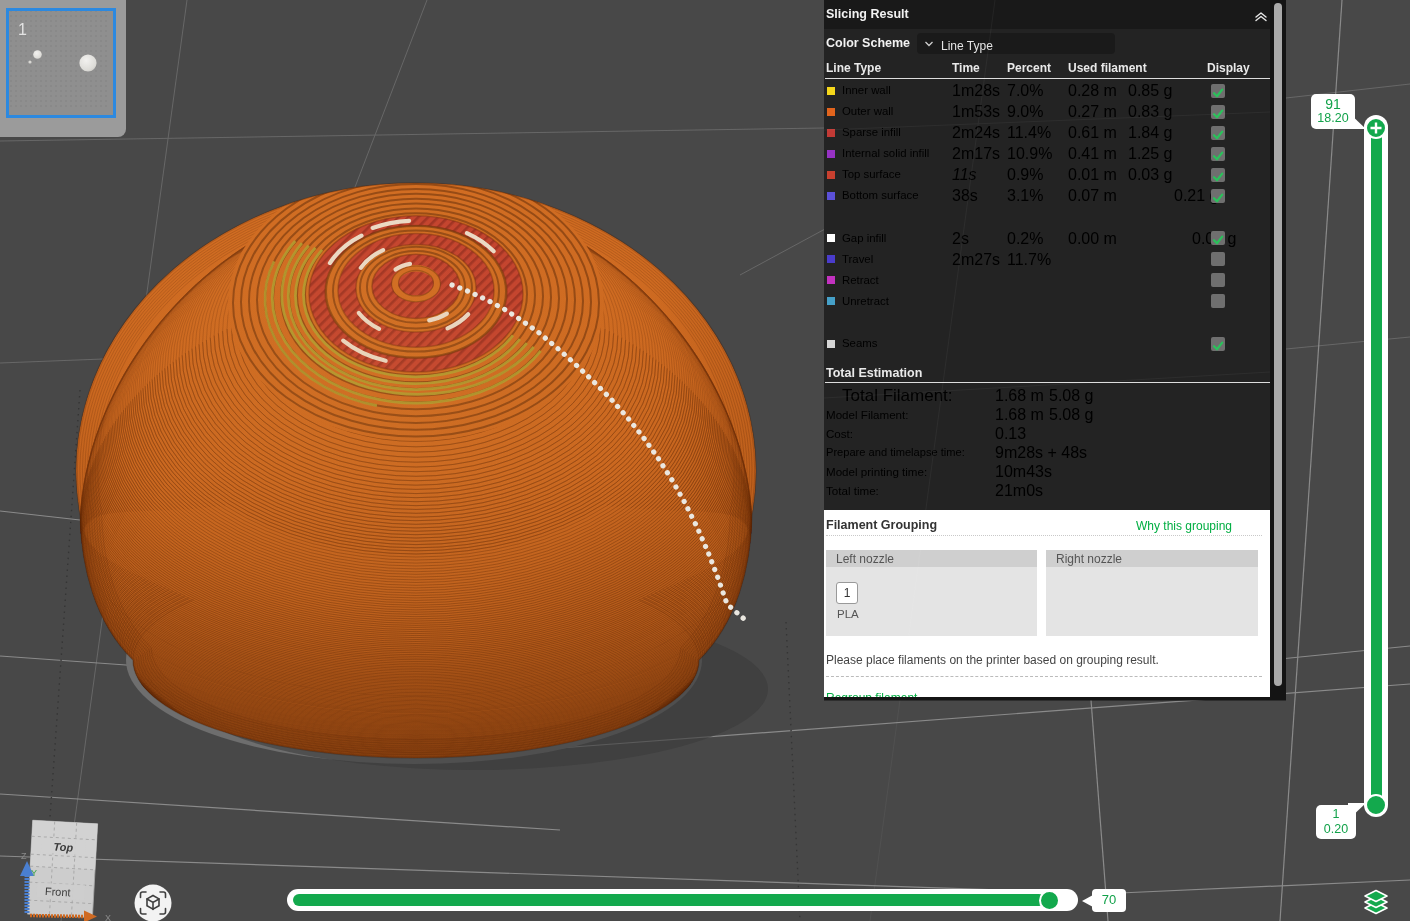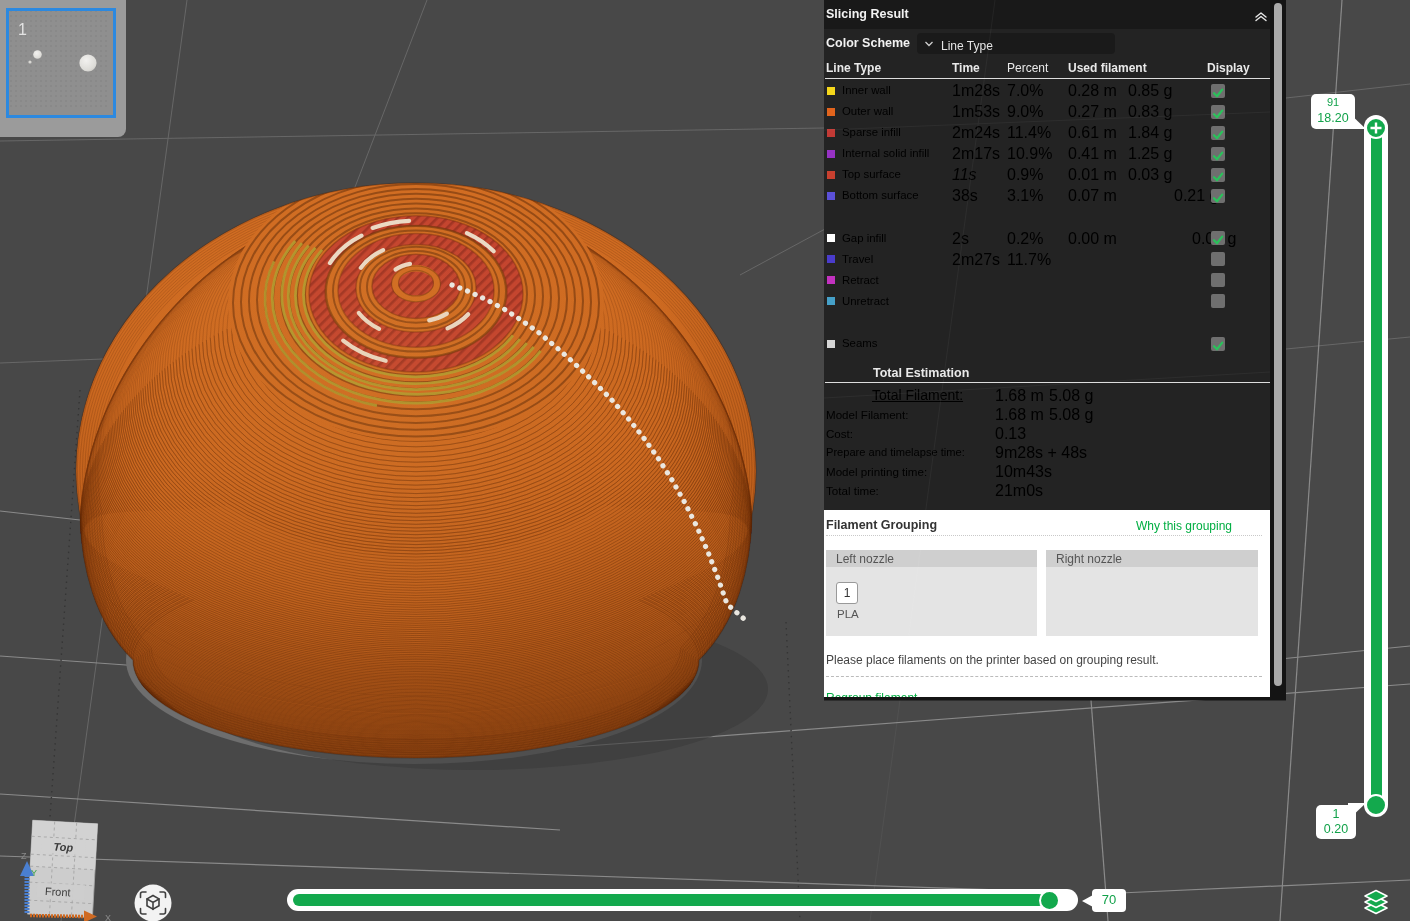--- a/index.html
+++ b/index.html
@@ -653,21 +653,21 @@
       <path d="M2,8 L7,4 L12,8 M2,11.5 L7,7.5 L12,11.5" stroke="#e8e8e8" stroke-width="1.4" fill="none" stroke-linecap="round" stroke-linejoin="round"></path>
     </svg>
 <div class="t" style="left:826px;top:36px;font-weight:bold;font-size:12.5px;color:#f2f2f2;">Color Scheme</div>
 <div style="position:absolute;left:917px;top:33px;width:198px;height:21px;background:#1a1a1a;border-radius:4px;"></div>
 <svg width="12" height="12" viewBox="0 0 12 12" style="position:absolute;left:923px;top:38px">
       <path d="M2.5,4 L6,7.5 L9.5,4" stroke="#cfcfcf" stroke-width="1.3" fill="none"></path>
     </svg>
 <div class="t" style="left:941px;top:39px;color:#e4e4e4;">Line Type</div>
 <div class="t" style="left:826px;top:61px;font-weight:bold;">Line Type</div>
 <div class="t" style="left:952px;top:61px;font-weight:bold;">Time</div>
-<div class="t" style="left:1007px;top:61px;font-weight:normal;">Percent</div>
+<div class="t" style="left:1007px;top:61px;font-weight:bold;">Percent</div>
 <div class="t" style="left:1068px;top:61px;font-weight:bold;">Used filament</div>
 <div class="t" style="left:1207px;top:61px;font-weight:bold;">Display</div>
 <div style="position:absolute;left:825px;top:78px;width:445px;height:1px;background:#dddddd;"></div>
 <div style="position:absolute;top:80.0px;left:0;width:100%;height:21px;line-height:21px;">
       <span style="position:absolute;left:827px;top:6.5px;width:8px;height:8px;background:#f5d71b;"></span>
       <span style="position:absolute;left:842px;font-size:11.4px;">Inner wall</span>
       <span style="position:absolute;left:952px;">1m28s</span>
       <span style="position:absolute;left:1007px;">7.0%</span>
       <span style="position:absolute;left:1068px;">0.28 m</span>
       <span style="position:absolute;left:1128px;">0.85 g</span>
@@ -772,24 +772,24 @@
       <span style="position:absolute;left:827px;top:6.5px;width:8px;height:8px;background:#d6d6d6;"></span>
       <span style="position:absolute;left:842px;font-size:11.4px;">Seams</span>
       <span style="position:absolute;left:952px;"></span>
       <span style="position:absolute;left:1007px;"></span>
       <span style="position:absolute;left:1068px;"></span>
       <span style="position:absolute;left:1128px;"></span>
       <span style="position:absolute;left:1211px;top:3.5px;width:14px;height:14px;background:#6f6f6f;border-radius:2px;"><svg width="14" height="14" viewBox="0 0 14 14">
           <path d="M3,7.3 L6,10.3 L11.2,3.6" stroke="#2bc15b" stroke-width="2.3" fill="none" stroke-linecap="round" stroke-linejoin="round"></path>
         </svg></span>
     </div>
-<div class="t" style="left:826px;top:366px;font-weight:bold;font-size:12.5px;margin-left:47px;">Total Estimation</div>
+<div class="t" style="left:826px;top:366px;font-weight:bold;font-size:12.5px;">Total Estimation</div>
 <div style="position:absolute;left:825px;top:382px;width:445px;height:1px;background:#dddddd;"></div>
 <div style="position:absolute;top:386.0px;left:0;width:100%;height:19px;line-height:19px;">
-      <span style="position:absolute;left:872px;font-size:14px;text-decoration:underline;">Total Filament:</span>
+      <span style="position:absolute;left:842px;font-size:17px;">Total Filament:</span>
       <span style="position:absolute;left:995px;">1.68 m</span>
       <span style="position:absolute;left:1049px;">5.08 g</span>
     </div>
 <div style="position:absolute;top:405.0px;left:0;width:100%;height:19px;line-height:19px;">
       <span style="position:absolute;left:826px;font-size:11.6px;">Model Filament:</span>
       <span style="position:absolute;left:995px;">1.68 m</span>
       <span style="position:absolute;left:1049px;">5.08 g</span>
     </div>
 <div style="position:absolute;top:424.0px;left:0;width:100%;height:19px;line-height:19px;">
       <span style="position:absolute;left:826px;font-size:11.6px;">Cost:</span>
@@ -840,21 +840,21 @@
 <div style="position:absolute;left:1370.5px;top:126px;width:11px;height:680px;background:#13a94d;border-radius:5px;"></div>
 <div style="position:absolute;left:1365px;top:117px;width:22px;height:22px;background:#13a94d;border:2px solid #ffffff;border-radius:50%;box-sizing:border-box;"></div>
 <svg width="22" height="22" viewBox="0 0 22 22" style="position:absolute;left:1365px;top:117px">
       <path d="M11,5.5 V16.5 M5.5,11 H16.5" stroke="#ffffff" stroke-width="2.4"></path>
     </svg>
 <div style="position:absolute;left:1365px;top:794px;width:22px;height:22px;background:#13a94d;border:2px solid #ffffff;border-radius:50%;box-sizing:border-box;"></div>
 <div style="position:absolute;left:1311px;top:94px;width:44px;height:35px;background:#ffffff;border-radius:5px;"></div>
 <svg width="20" height="20" viewBox="0 0 20 20" style="position:absolute;left:1348px;top:110px">
       <path d="M0,2 L18,19 L0,19 Z" fill="#ffffff"></path>
     </svg>
-<div class="t" style="left:1311px;top:96px;width:44px;text-align:center;color:#12a24a;font-size:11px;">91</div>
+<div class="t" style="left:1311px;top:96px;width:44px;text-align:center;color:#12a24a;font-size:14px;">91</div>
 <div class="t" style="left:1311px;top:111px;width:44px;text-align:center;color:#12a24a;font-size:12.5px;">18.20</div>
 <div style="position:absolute;left:1316px;top:805px;width:40px;height:34px;background:#ffffff;border-radius:5px;"></div>
 <svg width="20" height="20" viewBox="0 0 20 20" style="position:absolute;left:1348px;top:803px">
       <path d="M0,0 L18,0 L0,17 Z" fill="#ffffff"></path>
     </svg>
 <div class="t" style="left:1316px;top:807px;width:40px;text-align:center;color:#12a24a;font-size:12.5px;">1</div>
 <div class="t" style="left:1316px;top:822px;width:40px;text-align:center;color:#12a24a;font-size:12.5px;">0.20</div>
 
 <svg width="30" height="28" viewBox="0 0 30 28" style="position:absolute;left:1361px;top:888px">
   <g stroke="#ffffff" stroke-width="1.6" fill="#13a94d" stroke-linejoin="round">

